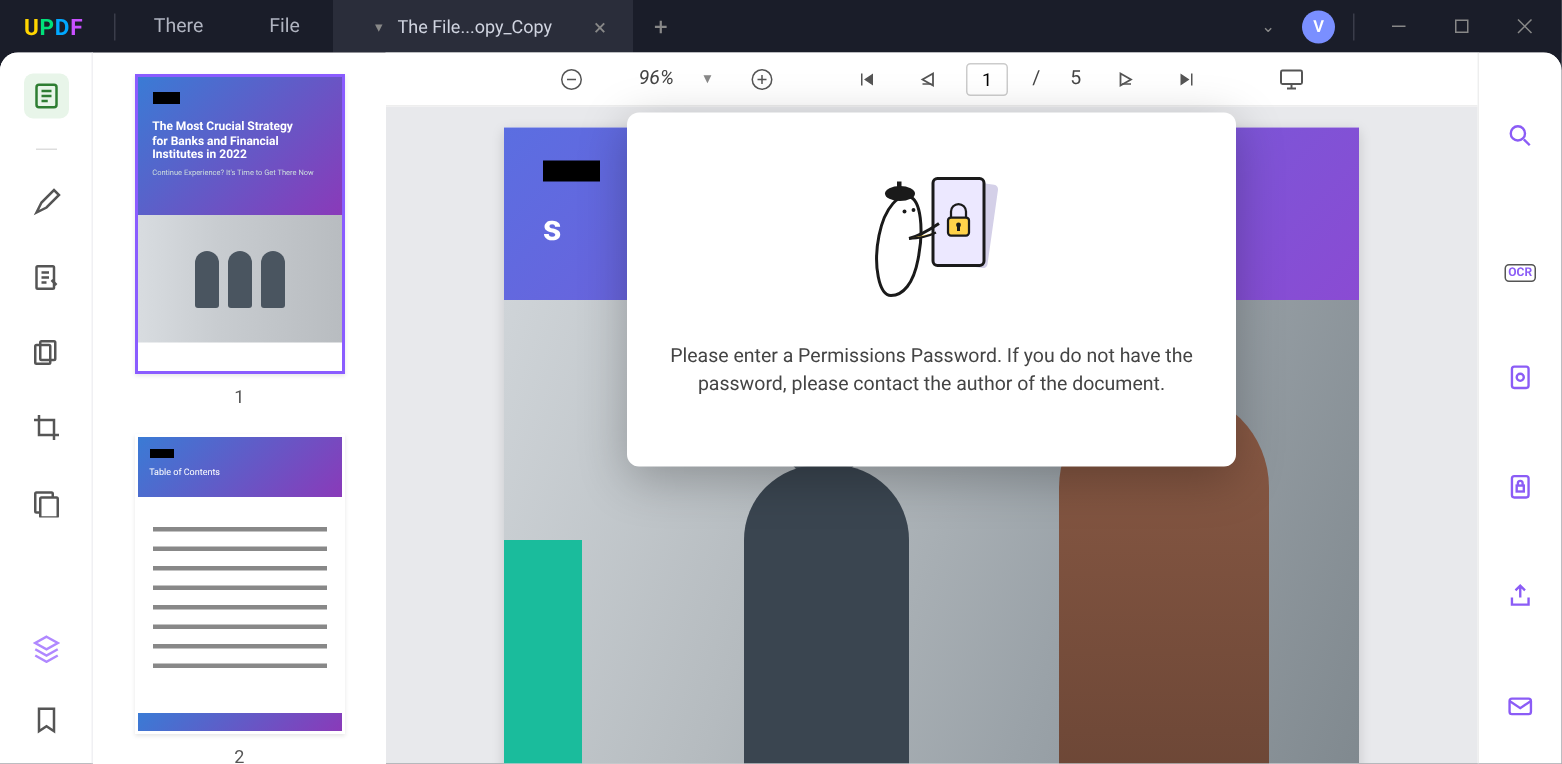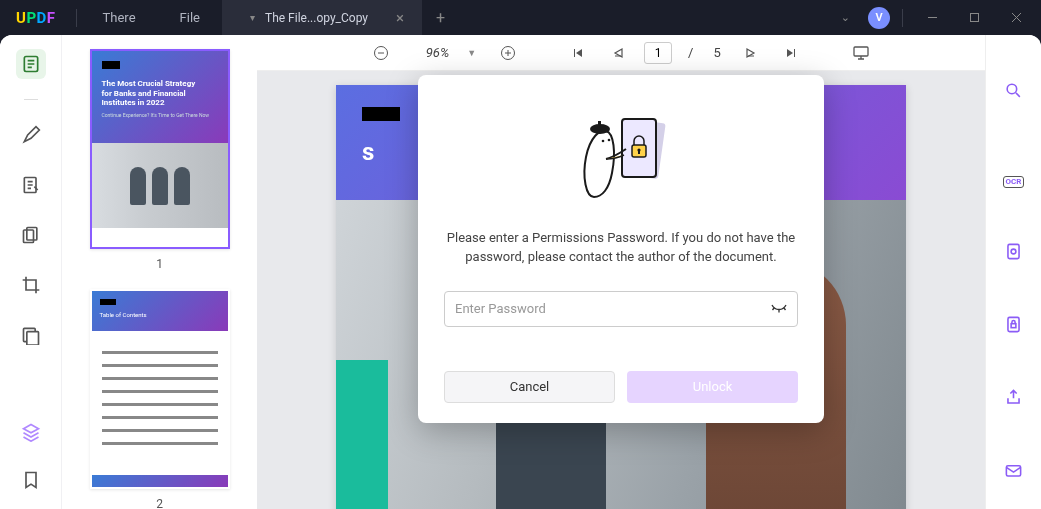--- a/index.html
+++ b/index.html
@@ -307,33 +307,20 @@
               <rect x="42" y="14" width="3" height="6" fill="#1a1a1a"></rect>
 
             <circle cx="47" cy="34" r="1.3" fill="#1a1a1a"></circle>
               <circle cx="53" cy="33" r="1.3" fill="#1a1a1a"></circle>
 
             <path d="M50 52 C58 50 64 46 70 42" fill="none" stroke="#1a1a1a" stroke-width="2"></path>
             <path d="M50 52 C58 52 64 50 68 48" fill="#ffd24a" stroke="#1a1a1a" stroke-width="1.5"></path>
           </svg>
         </div>
         <div class="modal-msg">Please enter a Permissions Password. If you do not have the password, please contact the author of the document.</div>
-        <div class="modal-input-wrap">
-          <input class="modal-input" type="password" placeholder="Enter Password" style="">
-          <span class="modal-eye">
-            <svg width="18" height="18" viewBox="0 0 18 18" fill="none" stroke="#333" stroke-width="1.3">
-                <path d="M2 6 C5 12 13 12 16 6"></path>
-                <path d="M4 9l-1.5 2M9 11v2.5M14 9l1.5 2"></path>
-              </svg>
-          </span>
-        </div>
-        <div class="modal-btns">
-          <div class="mbtn cancel">Cancel</div>
-          <div class="mbtn unlock">Unlock</div>
-        </div>
       </div>
     </div>
   </div>
 
   <div class="rightbar">
     <div class="rb-icon">
         <svg viewBox="0 0 24 24" fill="none" stroke="currentColor" stroke-width="2">
           <circle cx="10" cy="10" r="6"></circle>
           <path d="M15 15l5 5"></path>
         </svg>

